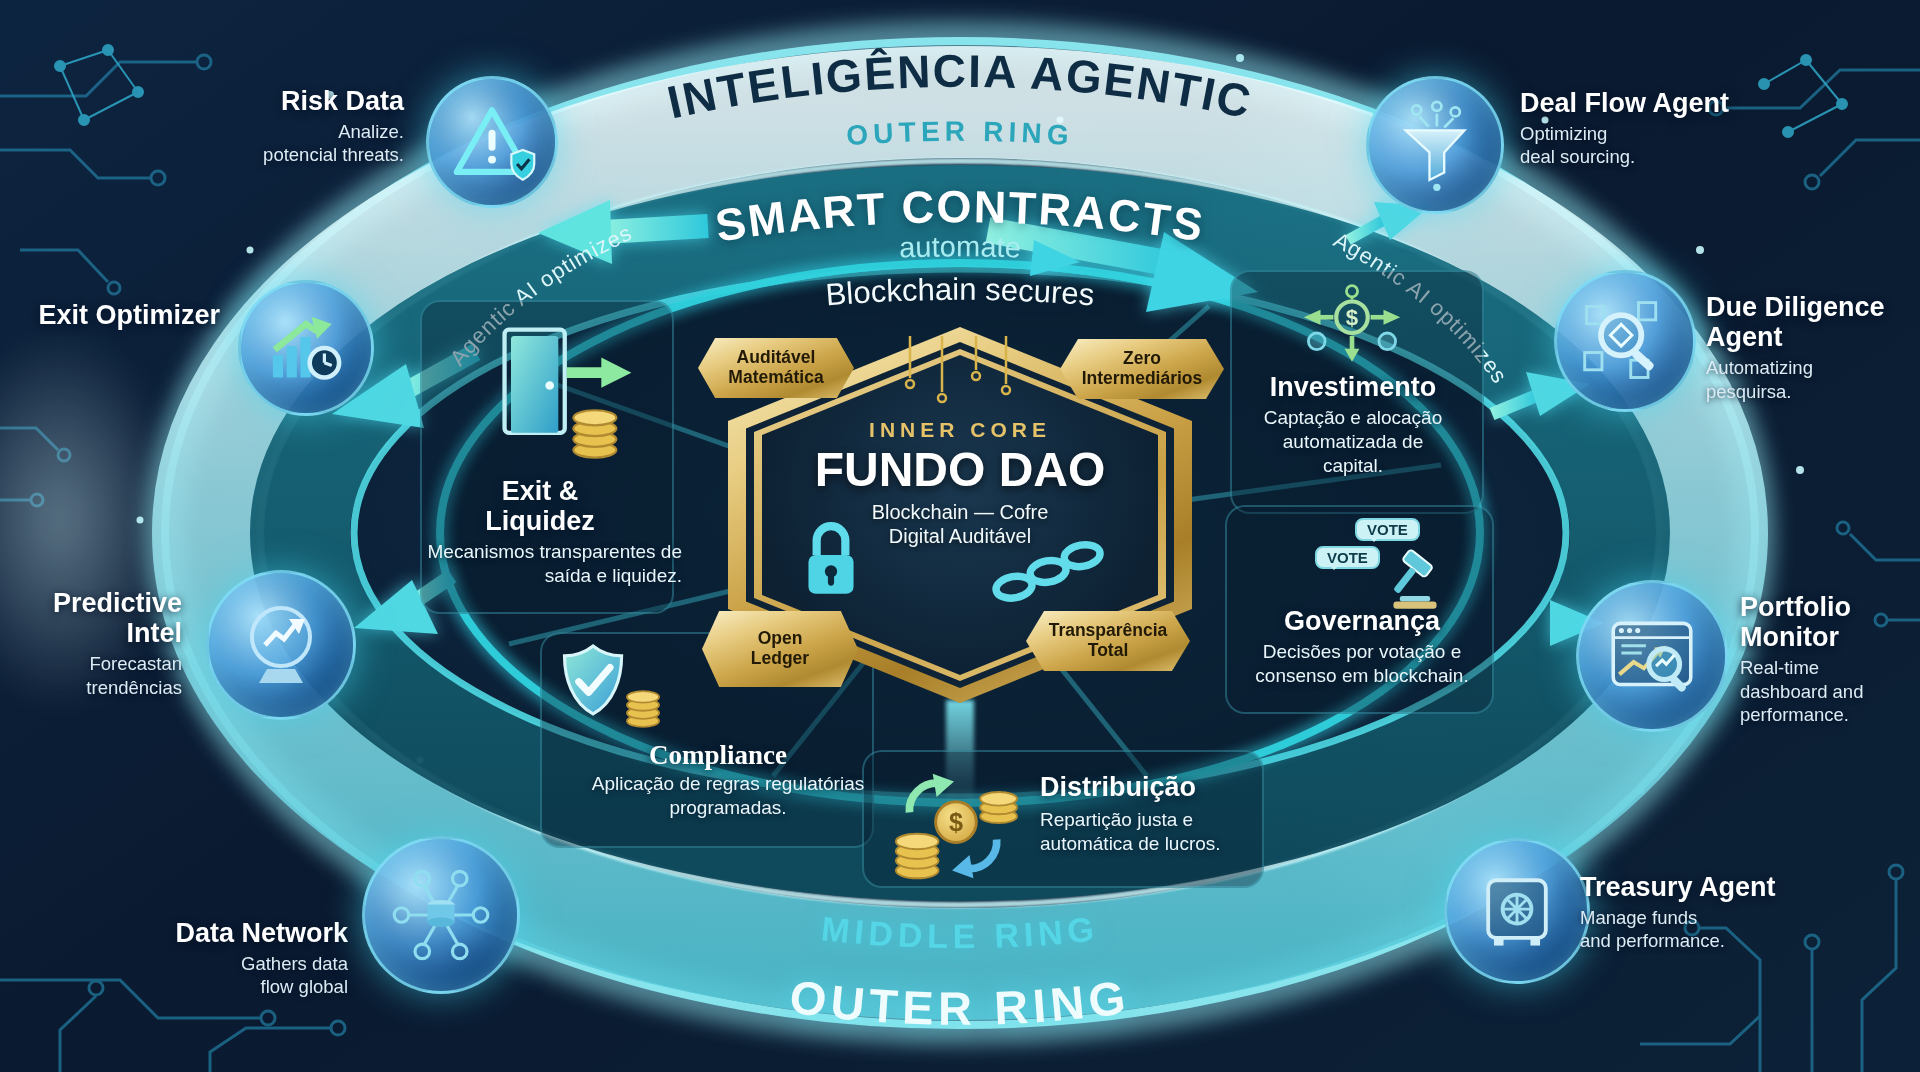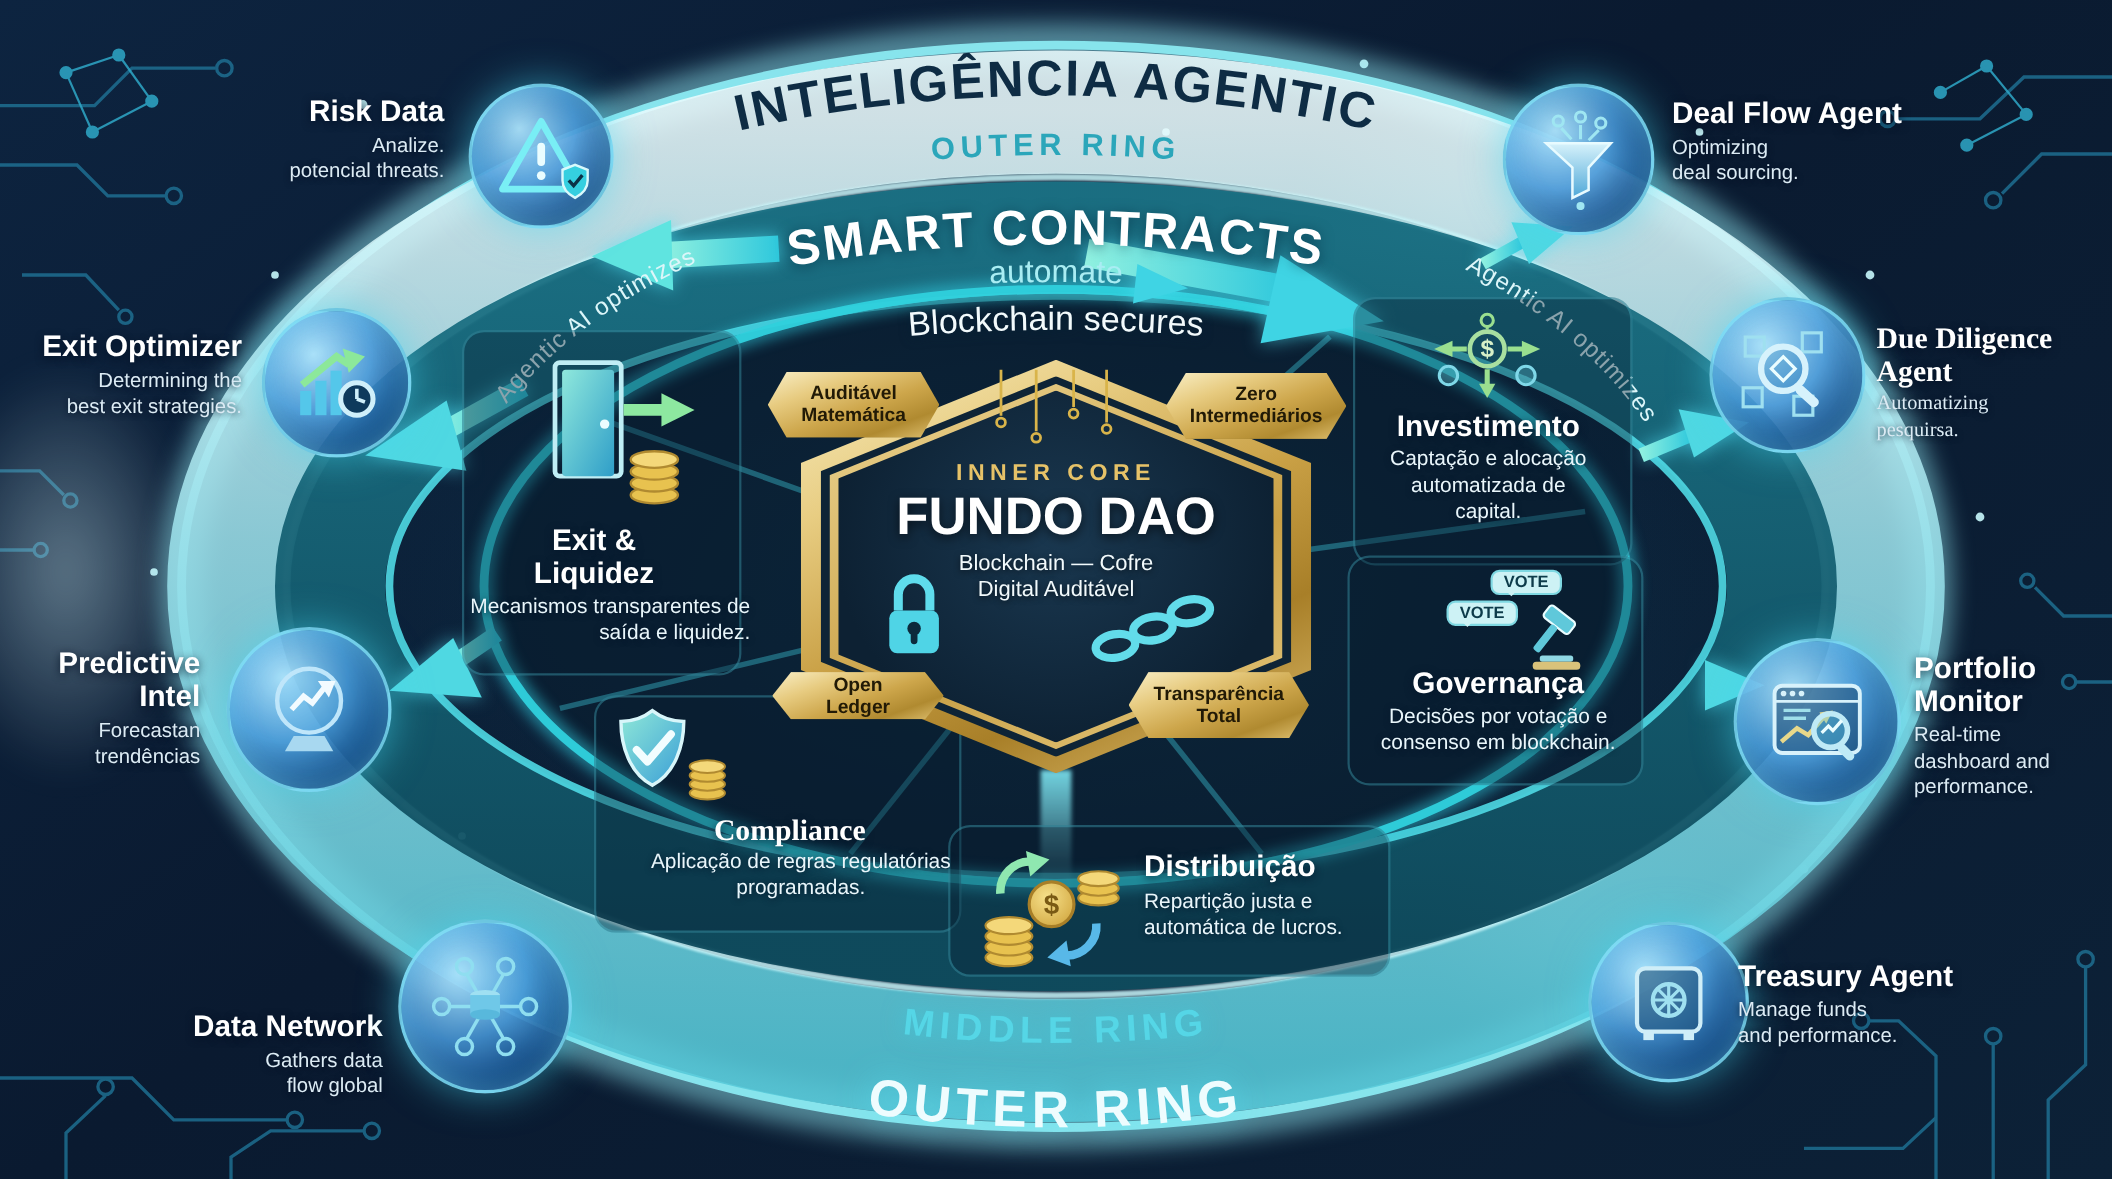--- a/index.html
+++ b/index.html
@@ -278,21 +278,21 @@
   </svg>
 
   <div class="badge" style="left:698px;top:338px;width:156px;height:60px;">
     <span>Auditável</span>
     <span>Matemática</span>
   </div>
   <div class="badge" style="left:1060px;top:339px;width:164px;height:60px;">
     <span>Zero</span>
     <span>Intermediários</span>
   </div>
-  <div class="badge" style="left:702px;top:611px;width:156px;height:43px;">
+  <div class="badge" style="left:702px;top:611px;width:156px;height:76px;">
     <span>Open</span>
     <span>Ledger</span>
   </div>
   <div class="badge" style="left:1026px;top:611px;width:164px;height:60px;">
     <span>Transparência</span>
     <span>Total</span>
   </div>
 
   <svg style="position:absolute;left:468px;top:316px;width:172px;height:152px;z-index:24;" viewBox="0 0 160 140">
     <defs>
@@ -432,24 +432,20 @@
   <div class="agent-text" style="left:1520px;top:88px;width:270px;">
     <div class="agent-title">Deal Flow Agent</div>
     <div class="agent-desc">
       <span>Optimizing</span><br>
       <span>deal sourcing.</span>
     </div>
   </div>
 
   <div class="agent-text ra" style="left:28px;top:300px;width:192px;">
     <div class="agent-title">Exit Optimizer</div>
-    <div class="agent-desc">
-      <span>Determining the</span><br>
-      <span>best exit strategies.</span>
-    </div>
   </div>
   <div class="agent-icon" style="left:238px;top:280px;width:130px;height:130px;">
     <svg width="92" height="92" viewBox="0 0 100 100">
       <rect x="14" y="58" width="11" height="24" fill="#54c7ea"></rect>
         <rect x="29" y="48" width="11" height="34" fill="#54c7ea"></rect>
         <rect x="44" y="38" width="11" height="44" fill="#54c7ea"></rect>
       <path d="M16 52 L50 24 L62 32" fill="none" stroke="#8ce89a" stroke-width="7"></path>
       <polygon points="56,16 78,24 62,40" fill="#8ce89a"></polygon>
       <circle cx="70" cy="66" r="16" fill="#0e3a5c" stroke="#cfeffa" stroke-width="5"></circle>
       <path d="M70 66 V56 M70 66 L78 69" stroke="#cfeffa" stroke-width="3.5" fill="none"></path>
@@ -462,21 +458,21 @@
         <rect x="10" y="14" width="18" height="18"></rect>
           <rect x="64" y="10" width="18" height="18"></rect>
         <rect x="8" y="62" width="18" height="18"></rect>
           <rect x="56" y="70" width="18" height="18"></rect>
       </g>
       <circle cx="46" cy="44" r="21" fill="rgba(40,120,180,.3)" stroke="#d6f2fc" stroke-width="6"></circle>
       <rect x="38" y="36" width="16" height="16" transform="rotate(45 46 44)" stroke="#eafdff" stroke-width="3" fill="none"></rect>
       <rect x="62" y="58" width="26" height="9" rx="4" transform="rotate(42 62 58)" fill="#d6f2fc"></rect>
     </svg>
   </div>
-  <div class="agent-text" style="left:1706px;top:292px;width:200px;font-family:Liberation Serif, serif;">
+  <div class="agent-text" style="left:1706px;top:292px;width:200px;">
     <div class="agent-title">
       <span>Due Diligence</span><br>
       <span>Agent</span>
     </div>
     <div class="agent-desc">
       <span>Automatizing</span><br>
       <span>pesquirsa.</span>
     </div>
   </div>
 

